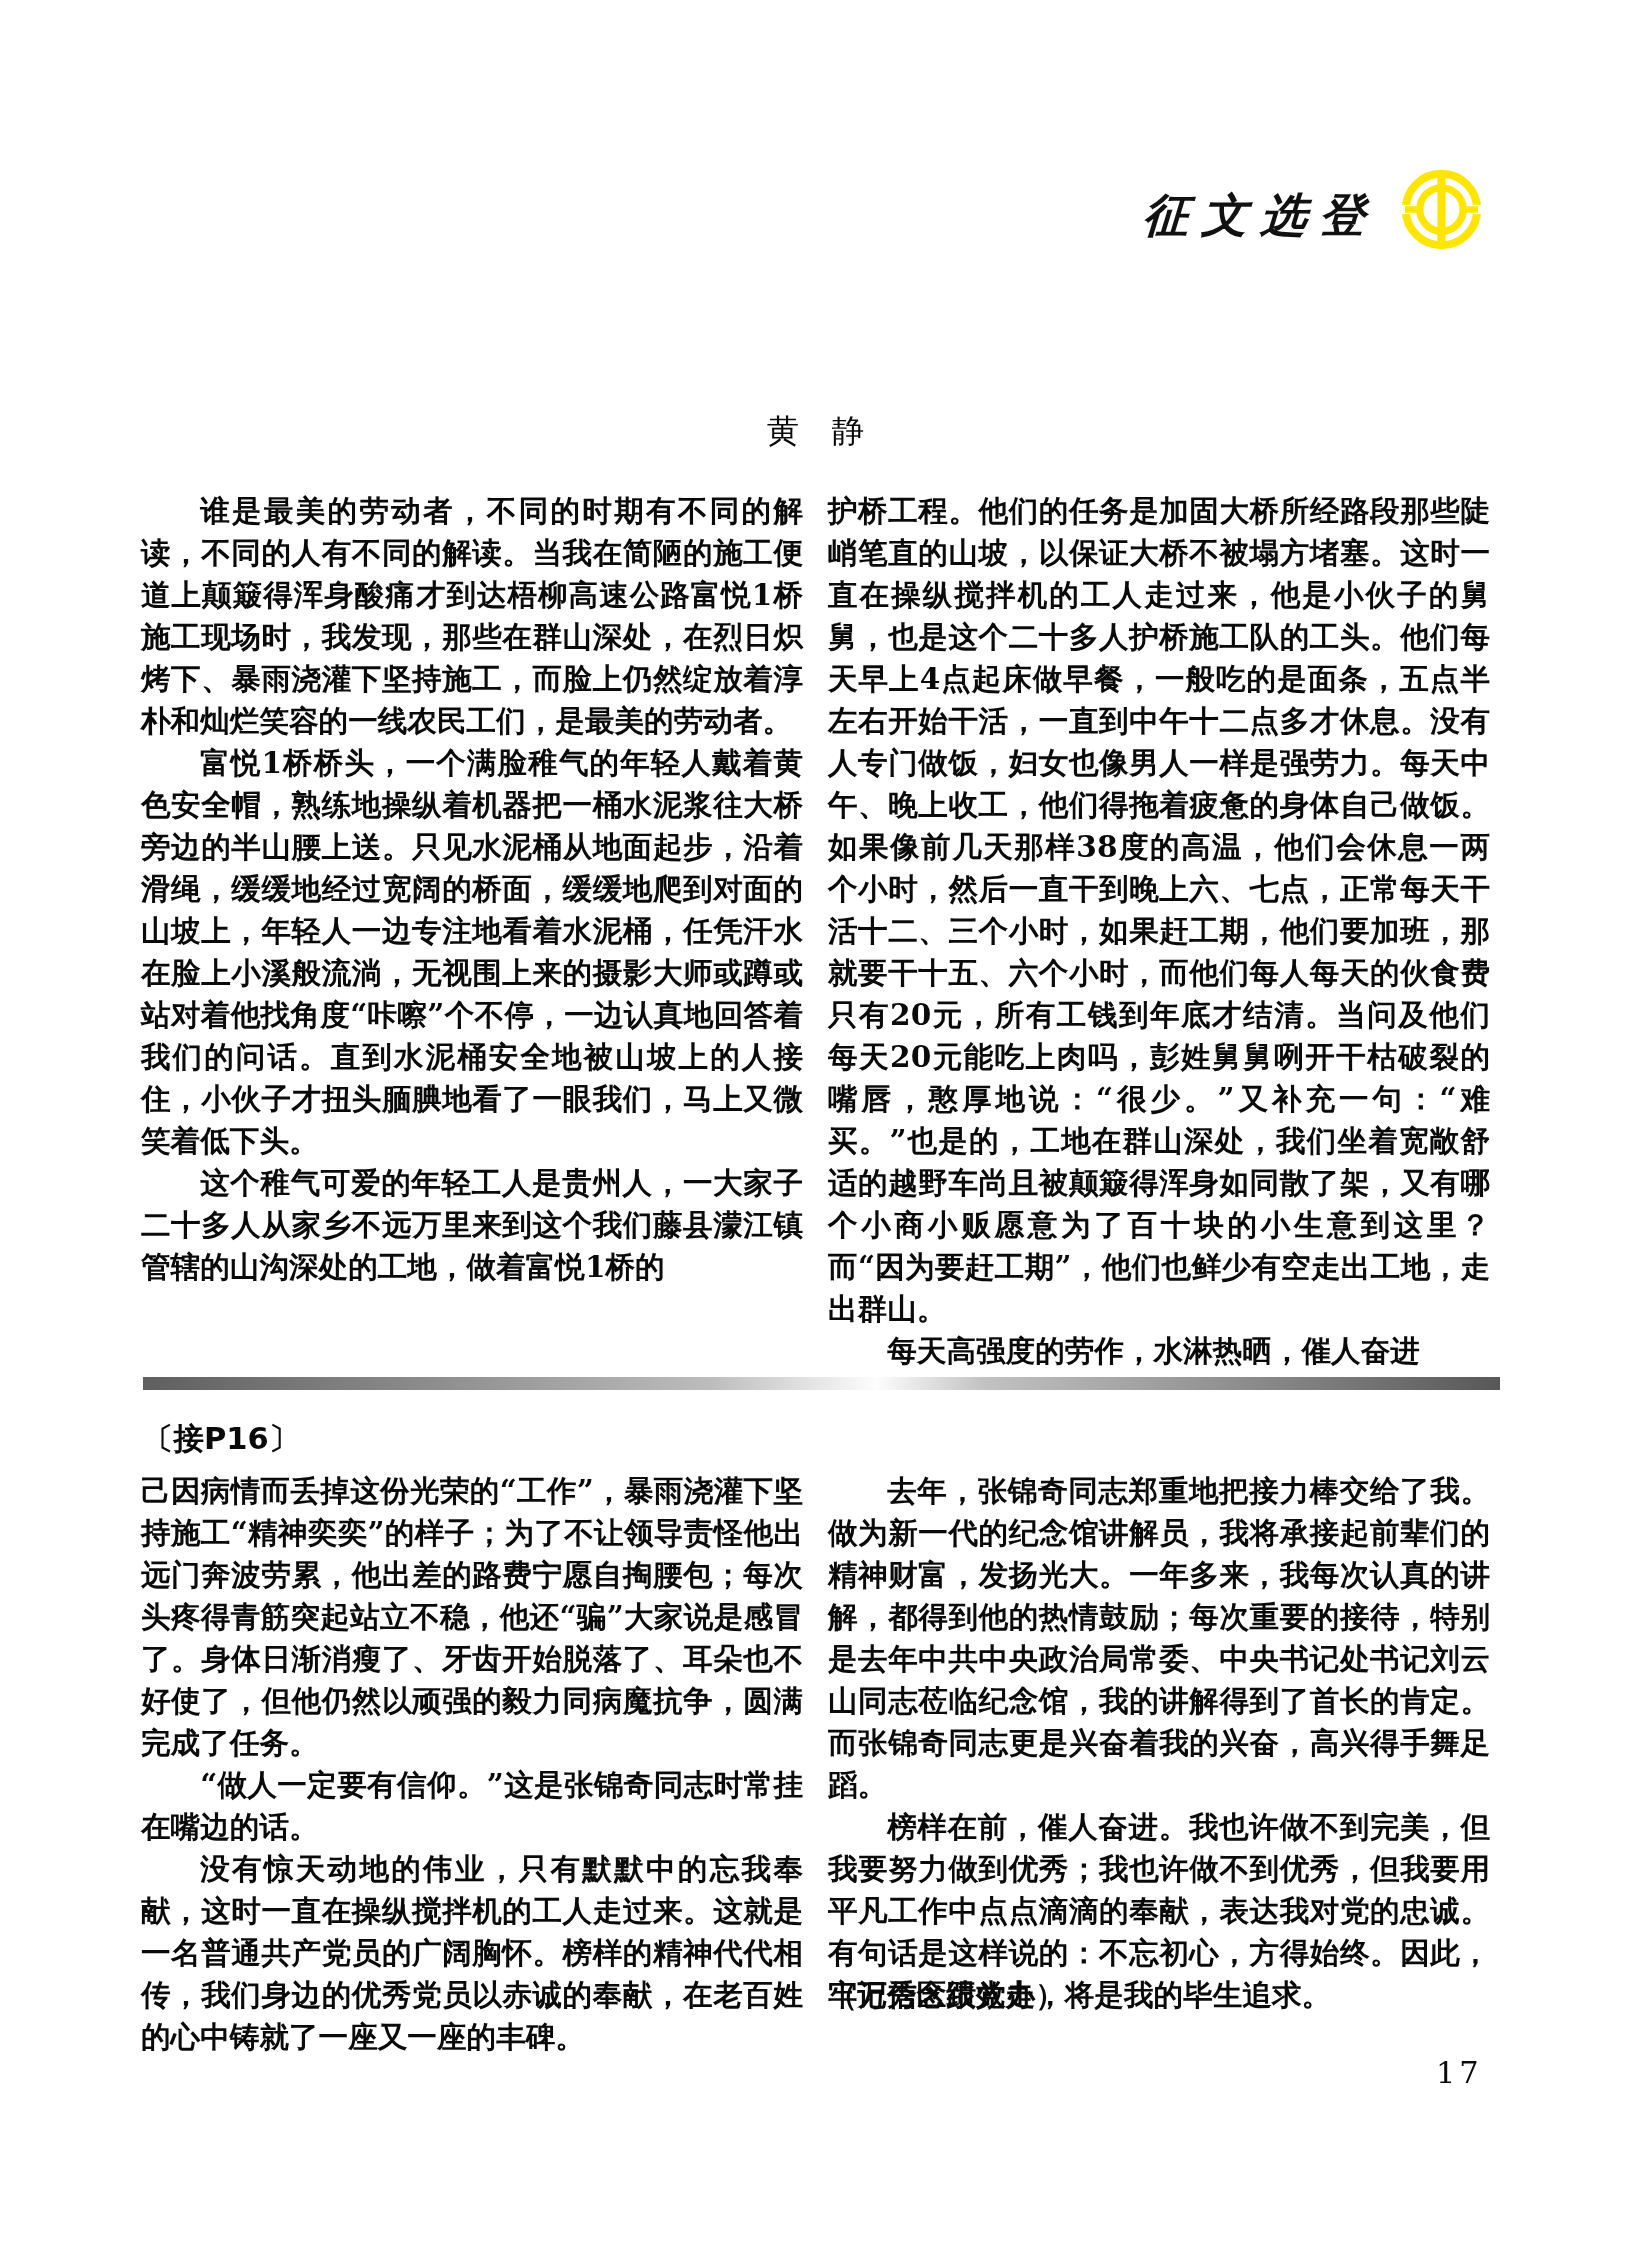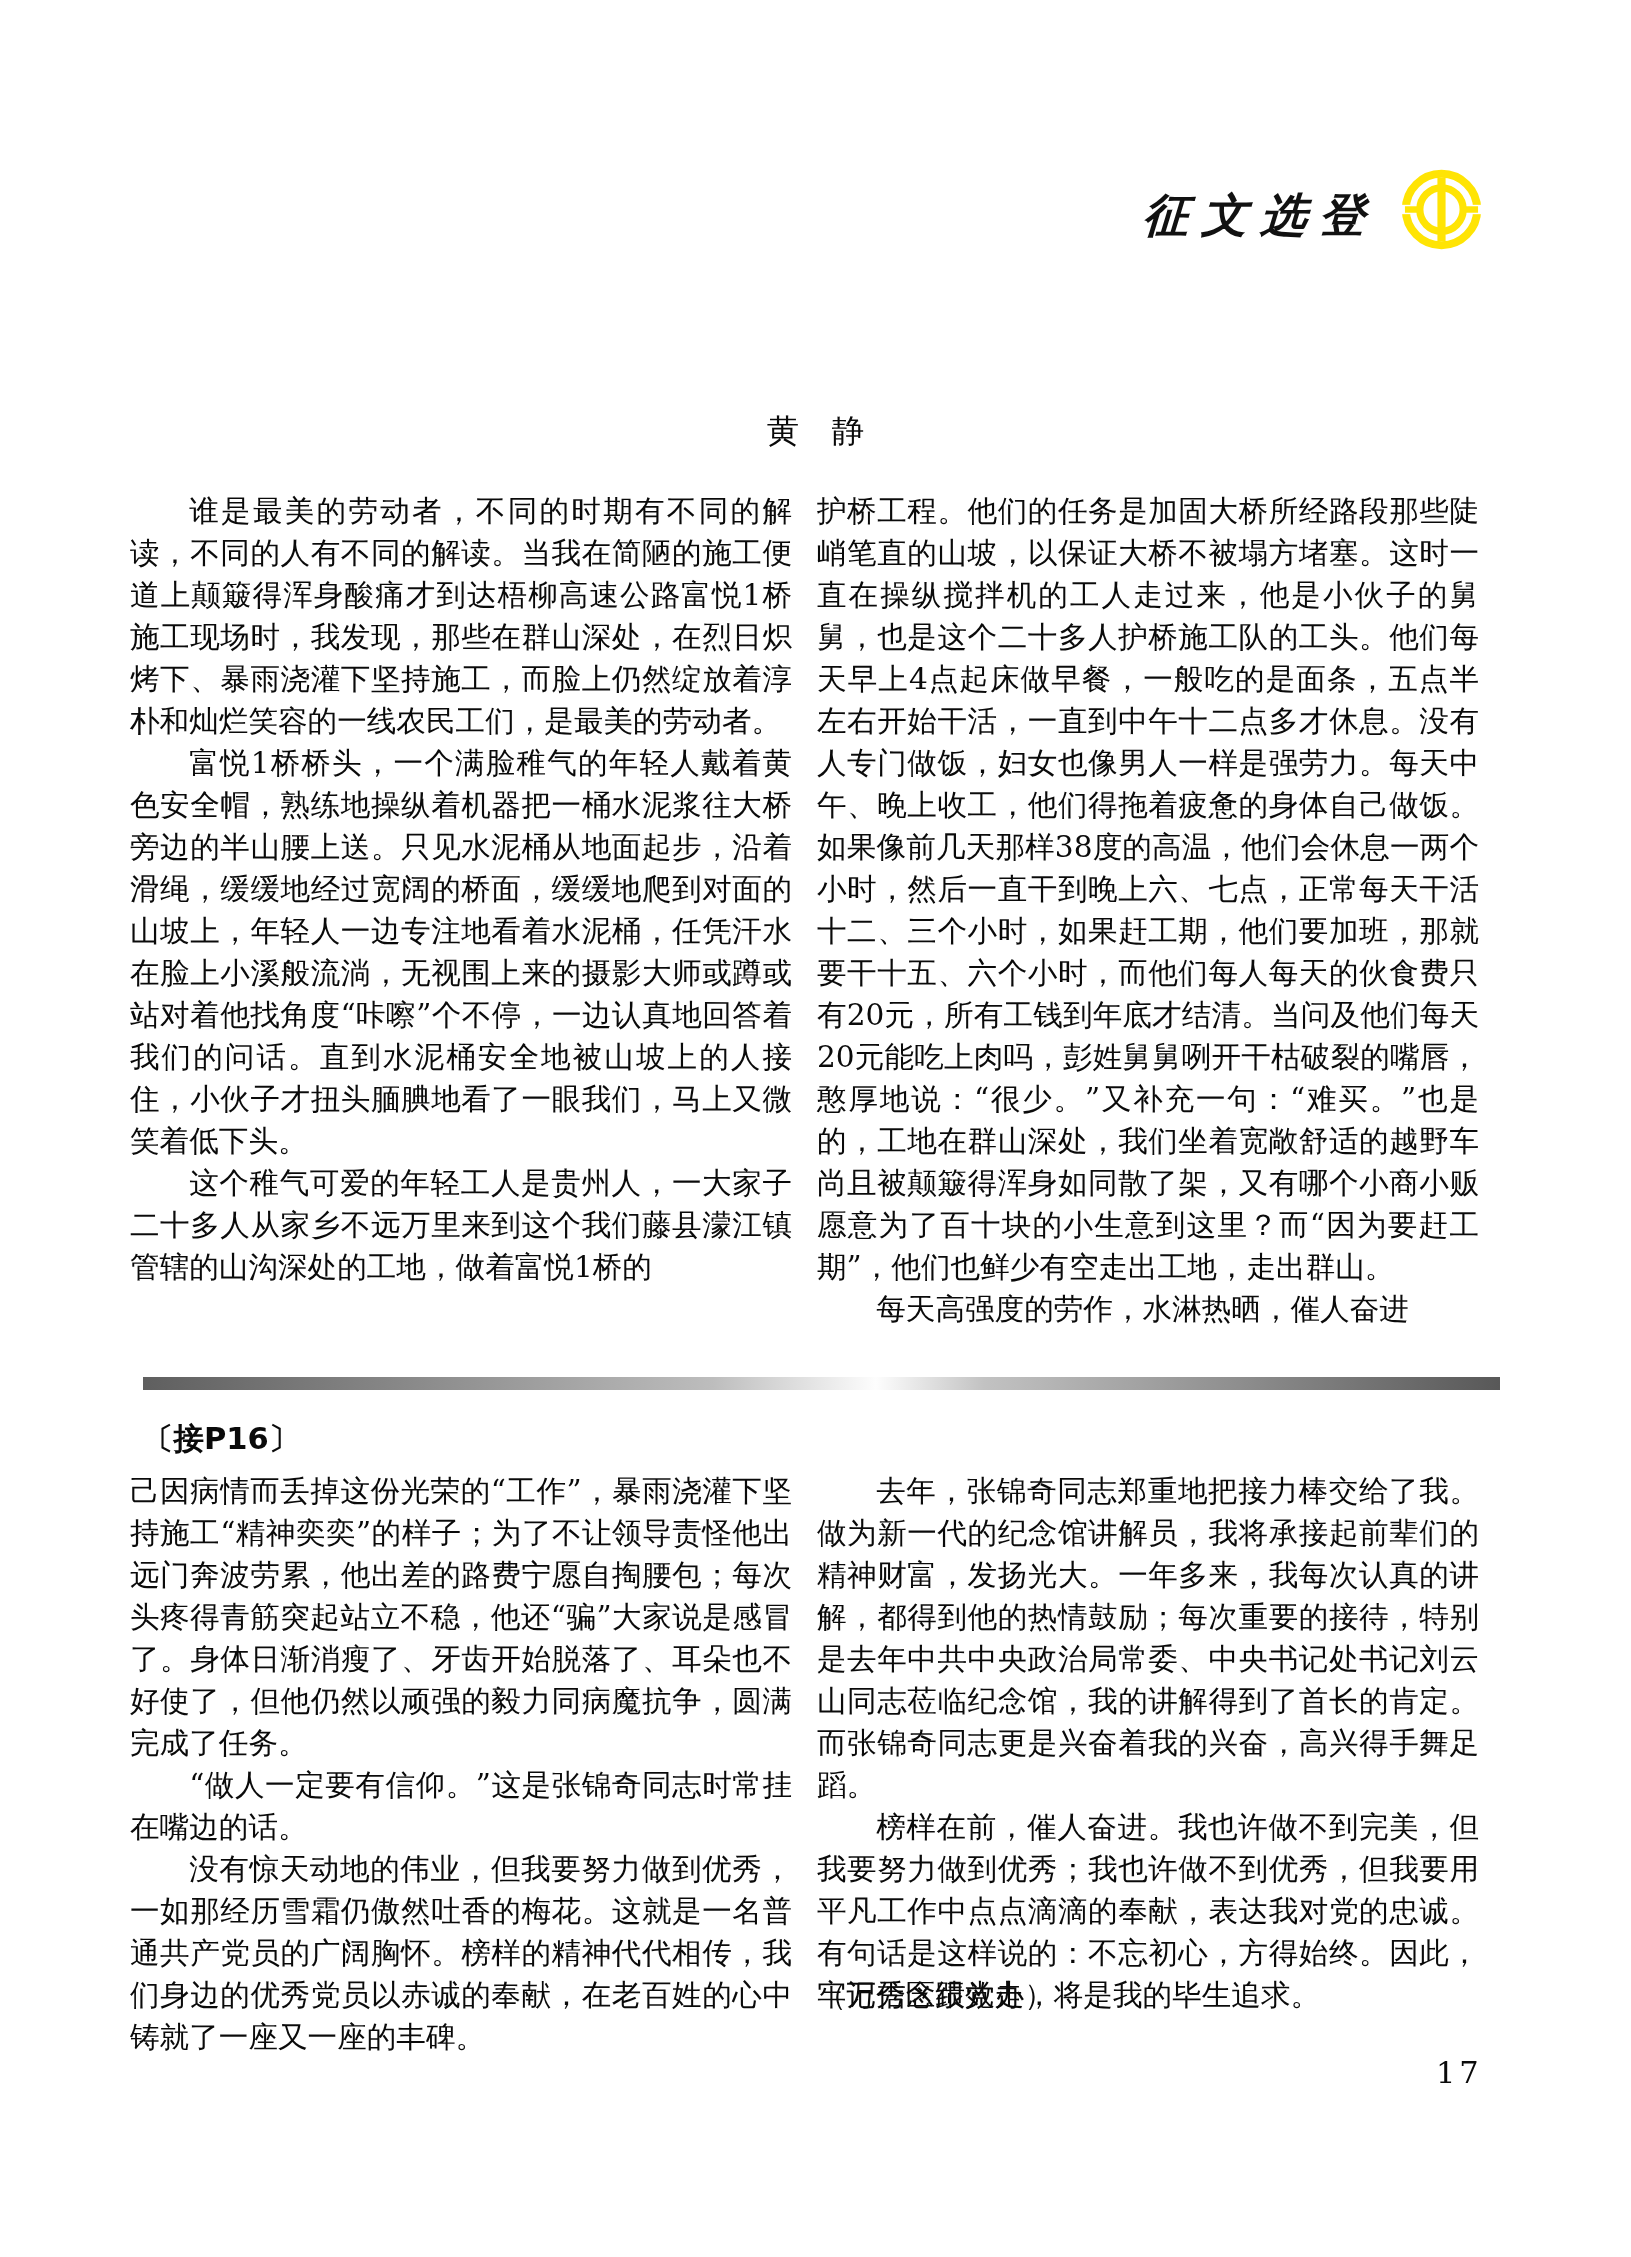--- a/index.html
+++ b/index.html
@@ -41,24 +41,25 @@
     position:absolute;
     top:410px;left:0;
     width:100%;
     text-align:center;
     font-size:32.5px;
     font-weight:normal;
     font-family:"DejaVu Sans","Liberation Sans",sans-serif;
   }
   .columns{
     position:absolute;
-    left:130px;
+    left:141px;
     width:1357px;
     display:flex;
     gap:25px;
+    font-weight:bold;
   }
   .columns-top{top:490px;}
   .columns-bottom{top:1470px;}
   .col{
     width:662px;
     font-size:29.6px;
     line-height:42px;
     text-align:justify;
   }
   .para{margin:0;text-indent:2em;}
@@ -126,21 +127,21 @@
   </div>
 
   <div class="divider"></div>
 
   <div class="cont-label">〔接P16〕</div>
 
   <div class="columns columns-bottom">
     <div class="col">
       <p class="para no-indent">己因病情而丢掉这份光荣的“工作”，暴雨浇灌下坚持施工“精神奕奕”的样子；为了不让领导责怪他出远门奔波劳累，他出差的路费宁愿自掏腰包；每次头疼得青筋突起站立不稳，他还“骗”大家说是感冒了。身体日渐消瘦了、牙齿开始脱落了、耳朵也不好使了，但他仍然以顽强的毅力同病魔抗争，圆满完成了任务。</p>
       <p class="para">“做人一定要有信仰。”这是张锦奇同志时常挂在嘴边的话。</p>
-      <p class="para">没有惊天动地的伟业，但我要努力做到优秀，一如那经历雪霜仍傲然吐香的梅花。这就是一名普通共产党员的广阔胸怀。榜样的精神代代相传，我们身边的优秀党员以赤诚的奉献，在老百姓的心中铸就了一座又一座的丰碑。</p>
+      <p class="para">没有惊天动地的伟业，只有默默中的忘我奉献，这时一直在操纵搅拌机的工人走过来。这就是一名普通共产党员的广阔胸怀。榜样的精神代代相传，我们身边的优秀党员以赤诚的奉献，在老百姓的心中铸就了一座又一座的丰碑。</p>
     </div>
     <div class="col">
       <p class="para">去年，张锦奇同志郑重地把接力棒交给了我。做为新一代的纪念馆讲解员，我将承接起前辈们的精神财富，发扬光大。一年多来，我每次认真的讲解，都得到他的热情鼓励；每次重要的接待，特别是去年中共中央政治局常委、中央书记处书记刘云山同志莅临纪念馆，我的讲解得到了首长的肯定。而张锦奇同志更是兴奋着我的兴奋，高兴得手舞足蹈。</p>
       <p class="para">榜样在前，催人奋进。我也许做不到完美，但我要努力做到优秀；我也许做不到优秀，但我要用平凡工作中点点滴滴的奉献，表达我对党的忠诚。有句话是这样说的：不忘初心，方得始终。因此，牢记信念跟党走，将是我的毕生追求。</p>
       <div class="signature-line">（万秀区绩效办）</div>
     </div>
   </div>
 
   <div class="page-number">17</div>
 

